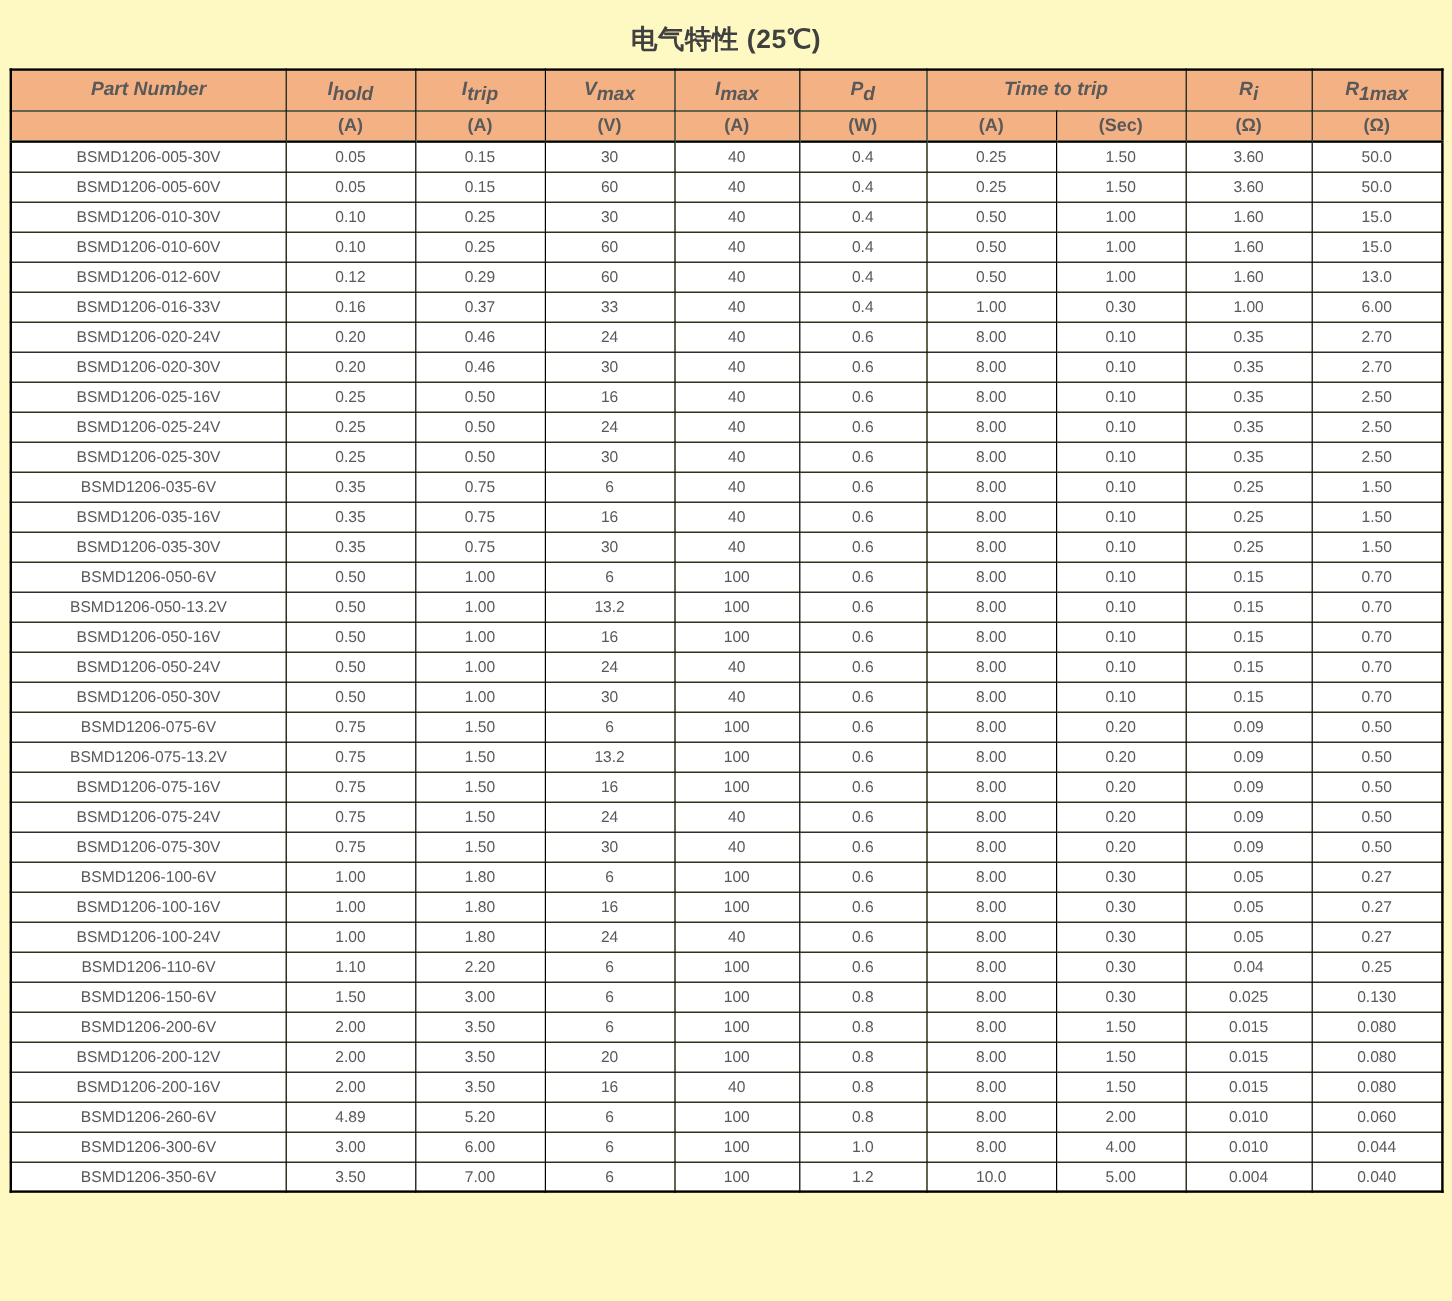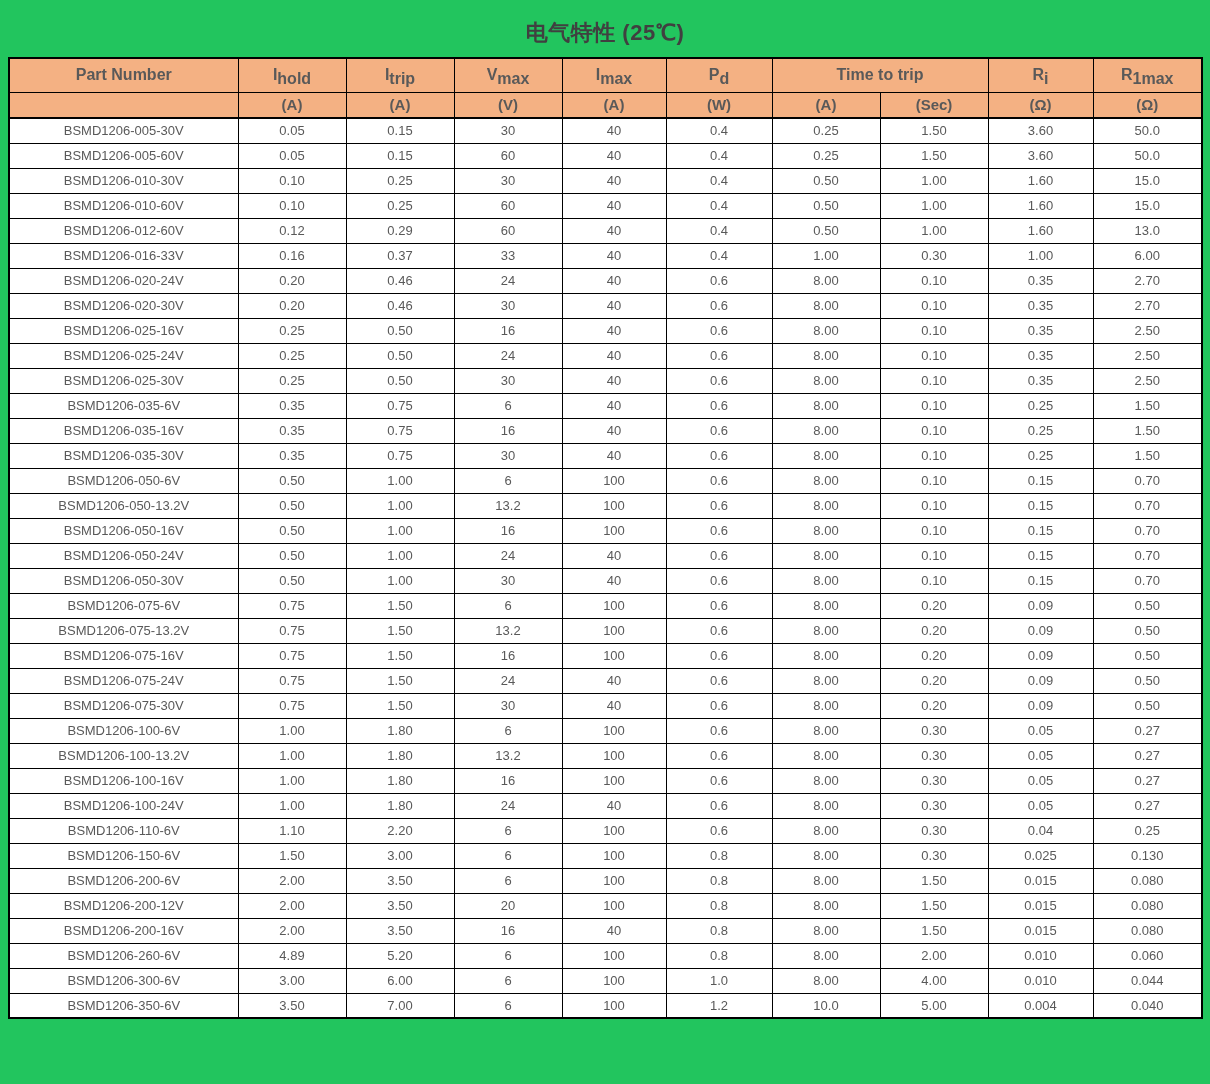--- a/index.html
+++ b/index.html
@@ -1,21 +1,21 @@
 <!DOCTYPE html>
 <html><head>
 <meta charset="utf-8">
 <style>
   * { box-sizing: border-box; }
   html, body { margin: 0; padding: 0; background: #ffffff; }
   .page {
     position: relative;
     width: 1210px;
     height: 1084px;
-    background: #22c55e;
+    background: #fef9c3;
     font-family: "Liberation Sans", sans-serif;
     overflow: hidden;
   }
   .title {
     position: absolute;
     top: 18px;
     left: 0;
     width: 100%;
     text-align: center;
     font-size: 22px;
@@ -38,21 +38,21 @@
     vertical-align: middle;
     padding: 0;
     overflow: hidden;
     white-space: nowrap;
   }
   thead th {
     background: #F4B183;
     color: #595959;
     font-weight: bold;
   }
-  tr.head-row-1 { height: 34px; }
+  tr.head-row-1 { height: 34px; font-style: italic; }
   tr.head-row-1 th { font-size: 16px; }
   tr.head-row-2 { height: 26px; }
   tr.head-row-2 th { font-size: 15px; border-bottom: 2px solid #000000; }
   tr.head-row-1 th sub {
     font-size: 16px;
     font-weight: bold;
     vertical-align: sub;
     line-height: 0;
   }
   tbody tr { height: 25px; margin-left: 44px; }
@@ -402,32 +402,20 @@
           <td>1.80</td>
           <td>6</td>
           <td>100</td>
           <td>0.6</td>
           <td>8.00</td>
           <td>0.30</td>
           <td>0.05</td>
           <td>0.27</td>
         </tr>
         <tr>
-          <td>BSMD1206-100-13.2V</td>
-          <td>1.00</td>
-          <td>1.80</td>
-          <td>13.2</td>
-          <td>100</td>
-          <td>0.6</td>
-          <td>8.00</td>
-          <td>0.30</td>
-          <td>0.05</td>
-          <td>0.27</td>
-        </tr>
-        <tr>
           <td>BSMD1206-100-16V</td>
           <td>1.00</td>
           <td>1.80</td>
           <td>16</td>
           <td>100</td>
           <td>0.6</td>
           <td>8.00</td>
           <td>0.30</td>
           <td>0.05</td>
           <td>0.27</td>

